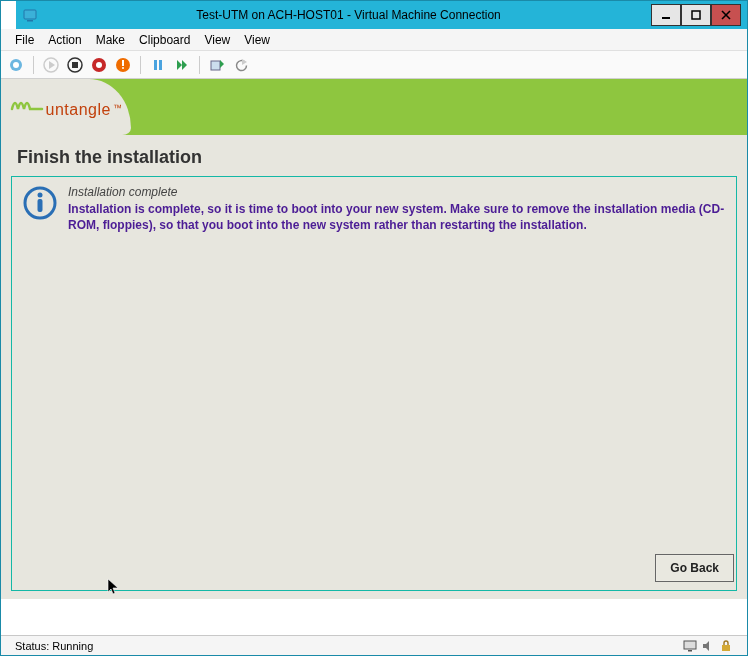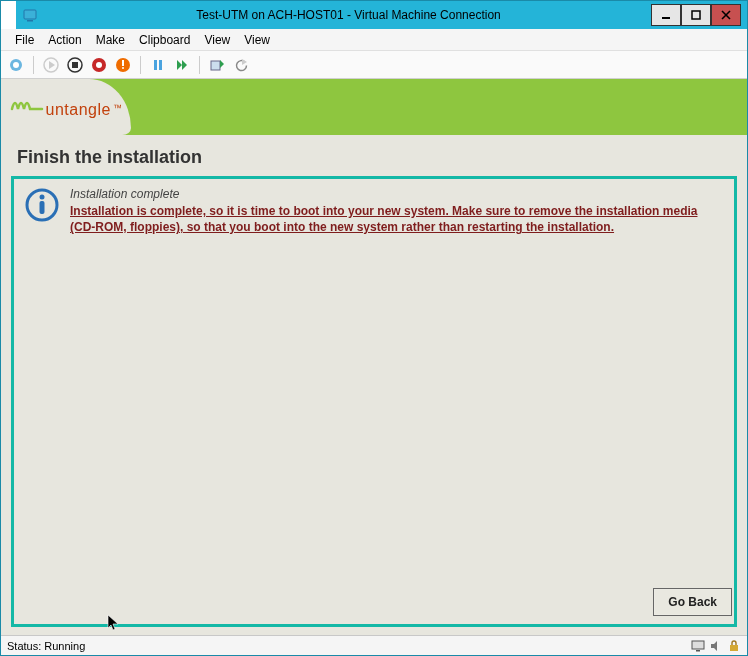--- a/index.html
+++ b/index.html
@@ -15,29 +15,29 @@
   .menubar span { cursor: default; }
   .toolbar { height: 28px; background: #fafafa; display: flex; align-items: center; padding: 0 6px; gap: 6px; border-bottom: 1px solid #d0d0d0; }
   .tbtn { width: 18px; height: 18px; display: flex; align-items: center; justify-content: center; cursor: default; }
   .sep { width: 1px; height: 18px; background: #ccc; margin: 0 2px; }
   .vm-area { flex: 1; background: #e7e6de; display: flex; flex-direction: column; overflow: hidden; }
   .brandband { height: 56px; background: #8ec63f; display: flex; align-items: stretch; }
   .brandcurve { width: 130px; height: 56px; background: #e7e6de; border-top-right-radius: 48px 56px; border-bottom-right-radius: 10px 8px; display: flex; align-items: center; justify-content: center; }
   .brandlogo { font-family: "Segoe UI", sans-serif; font-size: 16px; color: #c2410c; letter-spacing: .5px; display:flex; align-items:flex-end; gap:2px;}
   .brandwave { color:#8ec63f; font-size:22px; line-height:18px; }
   .section-title { padding: 12px 16px 8px 16px; font-size: 18px; font-weight: bold; color: #333; }
-  .panel { flex: 1; margin: 0 10px 8px 10px; border: 3px solid #14b8a6; background: #e7e6de; position: relative; display:flex; flex-direction:column; }
+  .panel { flex: 1; margin: 0 10px 8px 10px; border: 1px solid #14b8a6; background: #e7e6de; position: relative; display:flex; flex-direction:column; }
   .msgrow { display:flex; padding: 8px 10px 6px 10px; gap: 10px; }
   .infoicon { width: 36px; height: 36px; flex-shrink:0; }
   .msgtext { flex:1; font-size: 12px; color: #222; }
   .msgtext .hdr { font-style: italic; color: #444; margin-bottom: 2px; }
-  .msgtext .body { font-weight: bold; color: #7f1d1d; line-height: 1.35; text-decoration: underline; }
+  .msgtext .body { font-weight: bold; color: #4c1d95; line-height: 1.35; }
   .footer-btns { position:absolute; bottom:8px; right:2px; display:flex; gap:8px; }
   .btn { border:1px solid #666; background:#e9e8e0; padding:6px 14px; font-size:12px; font-weight:bold; color:#222; cursor:default; box-shadow: inset 0 0 0 1px #fff2; }
-  .statusbar { height: 20px; border-top:1px solid #c8c8c8; background:#f5f5f5; display:flex; align-items:center; padding:0 6px; font-size:11px; justify-content:space-between; }
+  .statusbar { height: 20px; border-top:1px solid #c8c8c8; background:#f5f5f5; display:flex; align-items:center; padding:0 14px; font-size:11px; justify-content:space-between;margin-top:36px; }
   .status-icons { display:flex; gap:4px; }
   .status-icons span { width:14px; height:14px; display:inline-block; }
   .cursor { position:absolute; left:106px; bottom:0px; }
 </style>
 </head>
 <body>
 
 <div class="window">
 
   <div class="titlebar">

